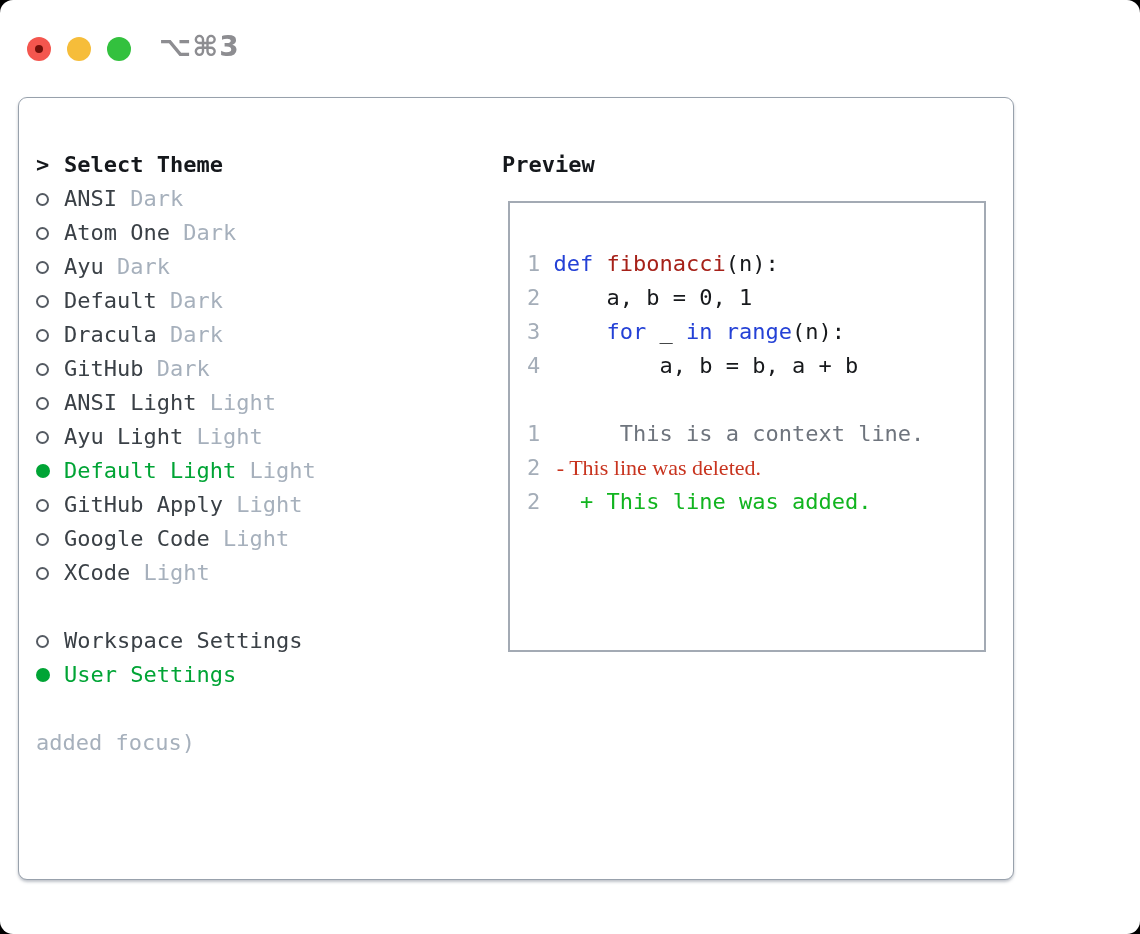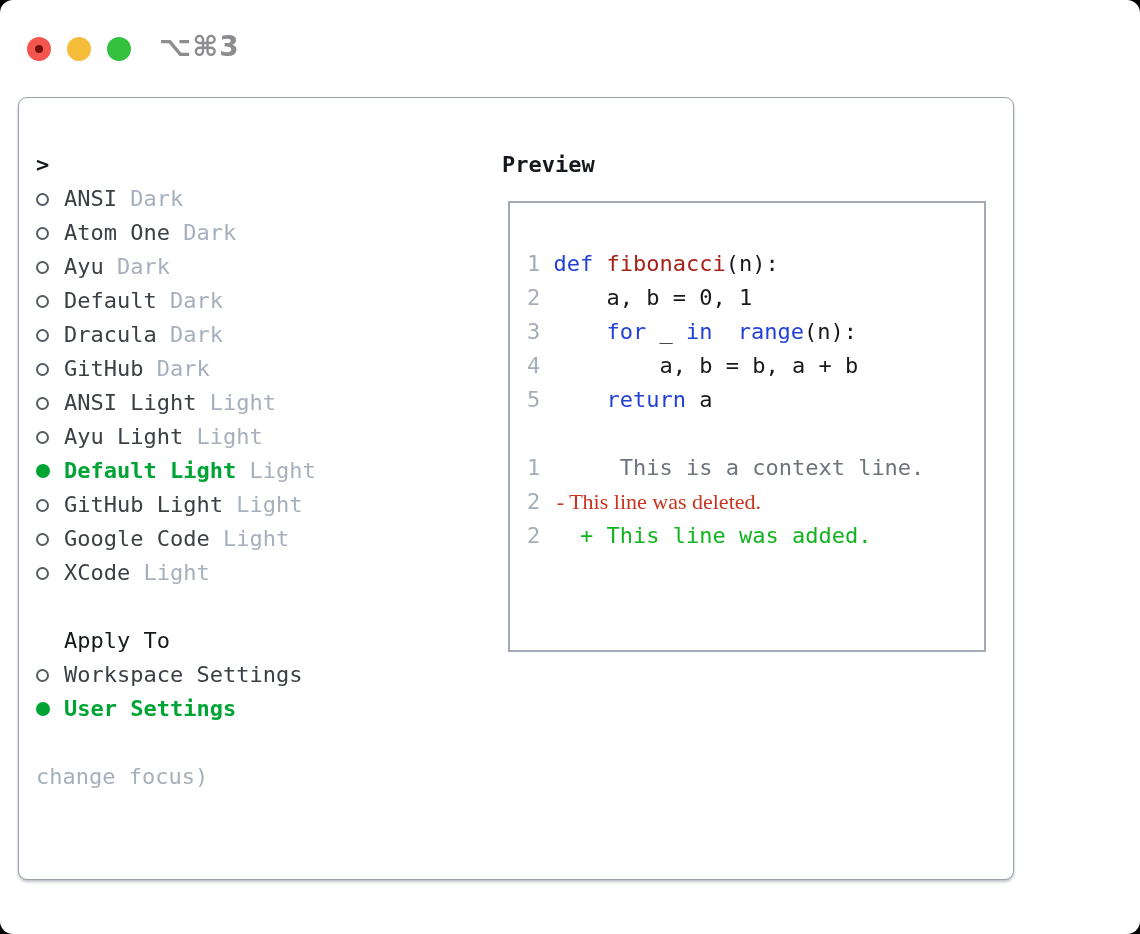--- a/index.html
+++ b/index.html
@@ -67,21 +67,21 @@
   .apply-title { color: var(--header_black); }
 
   .radio {
     width: 13px; height: 13px; border-radius: 50%;
     border: 2px solid var(--radio_outline);
     flex: none;
   }
   .radio.on { border: none; background: var(--selected_green); width: 14px; height: 14px; }
 
   .opt-name { color: var(--item_text); }
-  .opt-name.selected { color: var(--selected_green); font-weight: bold; }
+  .opt-name.selected { color: var(--selected_green); }
   .opt-tag { color: var(--muted_gray); }
 
   .spacer { height: 34px; }
 
   .hint-line {
     height: 34px; line-height: 34px; font-size: 22px;
     color: var(--muted_gray); white-space: pre;
   }
 
   
@@ -111,67 +111,63 @@
     <span class="light yellow"></span>
     <span class="light green"></span>
     <span class="shortcut">⌥⌘3</span>
   </div>
 
   <div class="panel">
 
     <div class="col-left">
       <div class="row">
         <span class="marker prompt">&gt;</span>
+        <span class="header-text">Select Theme</span>
       </div>
 
       <div id="theme-list">
           <div class="row"><span class="marker"><span class="radio"></span></span><span class="opt-name">ANSI</span><span class="opt-tag"> Dark</span></div>
           <div class="row"><span class="marker"><span class="radio"></span></span><span class="opt-name">Atom One</span><span class="opt-tag"> Dark</span></div>
           <div class="row"><span class="marker"><span class="radio"></span></span><span class="opt-name">Ayu</span><span class="opt-tag"> Dark</span></div>
           <div class="row"><span class="marker"><span class="radio"></span></span><span class="opt-name">Default</span><span class="opt-tag"> Dark</span></div>
           <div class="row"><span class="marker"><span class="radio"></span></span><span class="opt-name">Dracula</span><span class="opt-tag"> Dark</span></div>
           <div class="row"><span class="marker"><span class="radio"></span></span><span class="opt-name">GitHub</span><span class="opt-tag"> Dark</span></div>
           <div class="row"><span class="marker"><span class="radio"></span></span><span class="opt-name">ANSI Light</span><span class="opt-tag"> Light</span></div>
           <div class="row"><span class="marker"><span class="radio"></span></span><span class="opt-name">Ayu Light</span><span class="opt-tag"> Light</span></div>
           <div class="row"><span class="marker"><span class="radio on"></span></span><span class="opt-name selected">Default Light</span><span class="opt-tag"> Light</span></div>
-          <div class="row"><span class="marker"><span class="radio"></span></span><span class="opt-name">GitHub Light</span><span class="opt-tag"> Light</span></div>
+          <div class="row"><span class="marker"><span class="radio"></span></span><span class="opt-name">GitHub Apply</span><span class="opt-tag"> Light</span></div>
           <div class="row"><span class="marker"><span class="radio"></span></span><span class="opt-name">Google Code</span><span class="opt-tag"> Light</span></div>
           <div class="row"><span class="marker"><span class="radio"></span></span><span class="opt-name">XCode</span><span class="opt-tag"> Light</span></div>
         </div>
 
       <div class="spacer"></div>
 
-      <div class="row">
-        <span class="marker"></span>
-        <span class="apply-title">Apply To</span>
-      </div>
 
       <div id="apply-list">
           <div class="row"><span class="marker"><span class="radio"></span></span><span class="opt-name">Workspace Settings</span></div>
           <div class="row"><span class="marker"><span class="radio on"></span></span><span class="opt-name selected">User Settings</span></div>
         </div>
 
       <div class="spacer"></div>
 
       <div id="hint">
-          <div class="hint-line">change focus)</div>
+          <div class="hint-line">added focus)</div>
         </div>
     </div>
 
     <div class="col-right">
       <div class="row">
         <span class="header-text">Preview</span>
       </div>
       <div class="preview-box">
         <div id="code">
             <div class="code-line"><span class="num">1</span><span style="color: var(--plain);"> </span><span style="color: var(--keyword);">def</span><span style="color: var(--plain);"> </span><span style="color: var(--function);">fibonacci</span><span style="color: var(--plain);">(n):</span></div>
             <div class="code-line"><span class="num">2</span><span style="color: var(--plain);">     a, b = 0, 1</span></div>
-            <div class="code-line"><span class="num">3</span><span style="color: var(--plain);">     </span><span style="color: var(--keyword);">for</span><span style="color: var(--plain);"> _ </span><span style="color: var(--keyword);">in</span><span style="color: var(--plain);"> </span><span style="color: var(--keyword); margin-left: 12px;">range</span><span style="color: var(--plain);">(n):</span></div>
+            <div class="code-line"><span class="num">3</span><span style="color: var(--plain);">     </span><span style="color: var(--keyword);">for</span><span style="color: var(--plain);"> _ </span><span style="color: var(--keyword);">in</span><span style="color: var(--plain);"> </span><span style="color: var(--keyword);">range</span><span style="color: var(--plain);">(n):</span></div>
             <div class="code-line"><span class="num">4</span><span style="color: var(--plain);">         a, b = b, a + b</span></div>
-            <div class="code-line"><span class="num">5</span><span style="color: var(--plain);">     </span><span style="color: var(--keyword);">return</span><span style="color: var(--plain);"> a</span></div>
             <div class="code-line"><span class="num"></span></div>
             <div class="code-line"><span class="num">1</span><span style="color: var(--context);">      This is a context line.</span></div>
             <div class="code-line"><span class="num">2</span><span style="color: var(--deleted); font-family: Liberation Serif, serif;">   - This line was deleted.</span></div>
             <div class="code-line"><span class="num">2</span><span style="color: var(--added);">   + This line was added.</span></div>
           </div>
       </div>
     </div>
 
   </div>
 </div>

